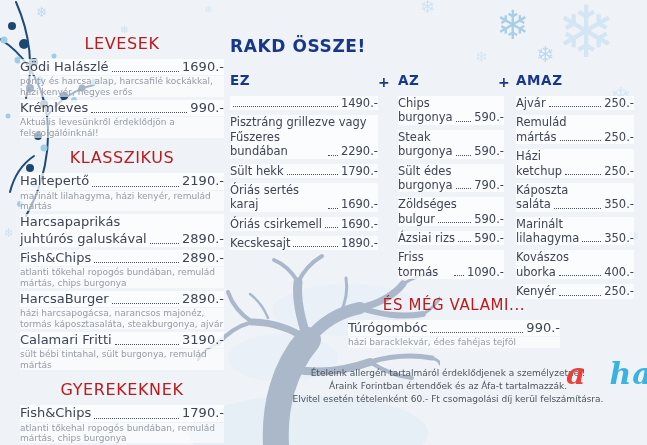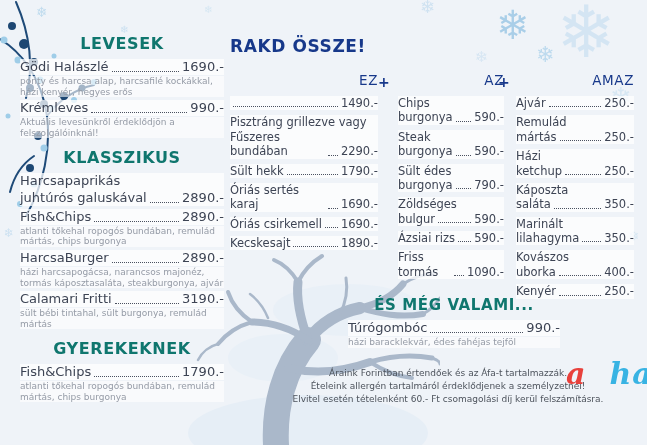--- a/index.html
+++ b/index.html
@@ -4,26 +4,26 @@
 <style>
   html,body { margin:0; padding:0; }
   .page {
     position:relative; width:647px; height:445px; overflow:hidden;
     background:#eff3f8;
     font-family:"DejaVu Sans", "Liberation Sans", sans-serif;
     color:#3d4454;
   }
   
   .sec-title {
-    margin:0 0 6px 0; text-align:center; color:#0f766e;
-    font-size:16px; font-weight:bold; letter-spacing:.6px;
+    margin:0 0 6px 0; text-align:center; color:#b91c1c;
+    font-size:16px; font-weight:normal; letter-spacing:.6px;
   }
   .sub-title {
-    margin:0 0 8px 0; text-align:right; color:#17388a;
-    font-size:13.5px; font-weight:normal; letter-spacing:.6px;
+    margin:0 0 8px 0; text-align:left; color:#17388a;
+    font-size:13.5px; font-weight:bold; letter-spacing:.6px;
   }
   .mt { margin-top:10px; }
   
   .mi { margin-bottom:3px; }
   .row { display:flex; align-items:flex-end; font-size:13px; line-height:1.25;
          background:rgba(255,255,255,.75); }
   .nm1 { font-size:13px; line-height:1.25; background:rgba(255,255,255,.75); }
   .dots { flex:1; border-bottom:1.6px dotted #4a5160; margin:0 3px 3px 3px; min-width:10px; }
   .pr { white-space:nowrap; }
   .desc { font-size:9px; line-height:1.16; color:#959ba6; background:rgba(255,255,255,.6); margin-top:1px; }
@@ -146,20 +146,28 @@
         <span>Krémleves</span>
         <span class="dots"></span>
         <span class="pr">990.-</span>
       </div>
       <div class="desc">Aktuális levesünkről érdeklődjön a felszolgálóinknál!</div>
     </div>
 
     <h2 class="sec-title mt">KLASSZIKUS</h2>
 
     <div class="mi">
+      <div class="row">
+        <span>Haltepertő</span>
+        <span class="dots"></span>
+        <span class="pr">2190.-</span>
+      </div>
+      <div class="desc">marinált lilahagyma, házi kenyér, remulád mártás</div>
+    </div>
+    <div class="mi">
       <div class="nm1">Harcsapaprikás</div>
       <div class="row">
         <span>juhtúrós galuskával</span>
         <span class="dots"></span>
         <span class="pr">2890.-</span>
       </div>
     </div>
     <div class="mi">
       <div class="row">
         <span>Fish&amp;Chips</span>
@@ -362,22 +370,22 @@
       <div class="row">
         <span>Túrógombóc</span>
         <span class="dots"></span>
         <span class="pr">990.-</span>
       </div>
       <div class="desc">házi baracklekvár, édes fahéjas tejföl</div>
     </div>
   </div>
 
   <div class="footer">
+    <div>Ételeink allergén tartalmáról érdeklődjenek a személyzetnél!</div>
     <div>Áraink Forintban értendőek és az Áfa-t tartalmazzák.</div>
-    <div>Ételeink allergén tartalmáról érdeklődjenek a személyzetnél!</div>
     <div>Elvitel esetén tételenként 60.- Ft csomagolási díj kerül felszámításra.</div>
   </div>
 
   <div class="logo">
     <span class="logo-a">a</span><span class="logo-hal">hal</span>
   </div>
 
 </div>
 
 </body></html>

